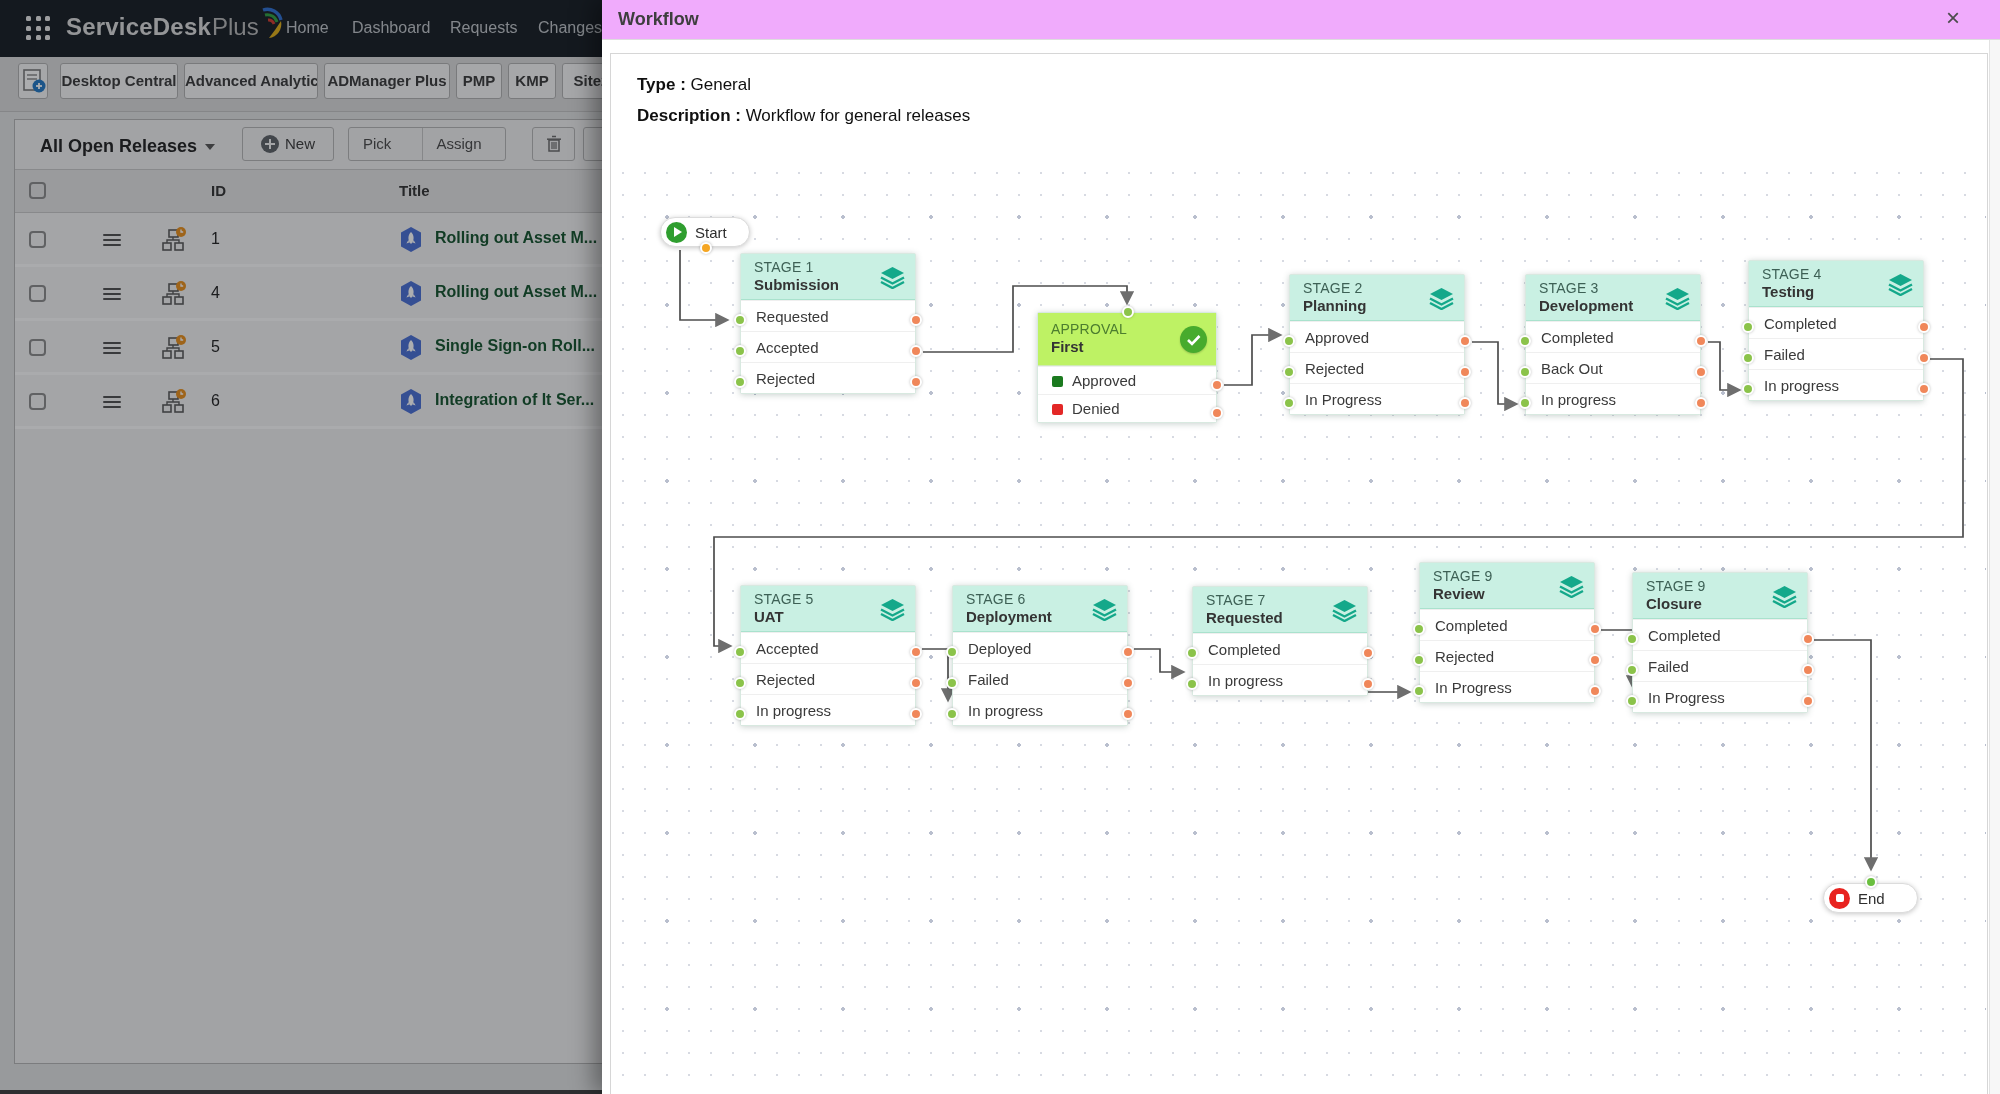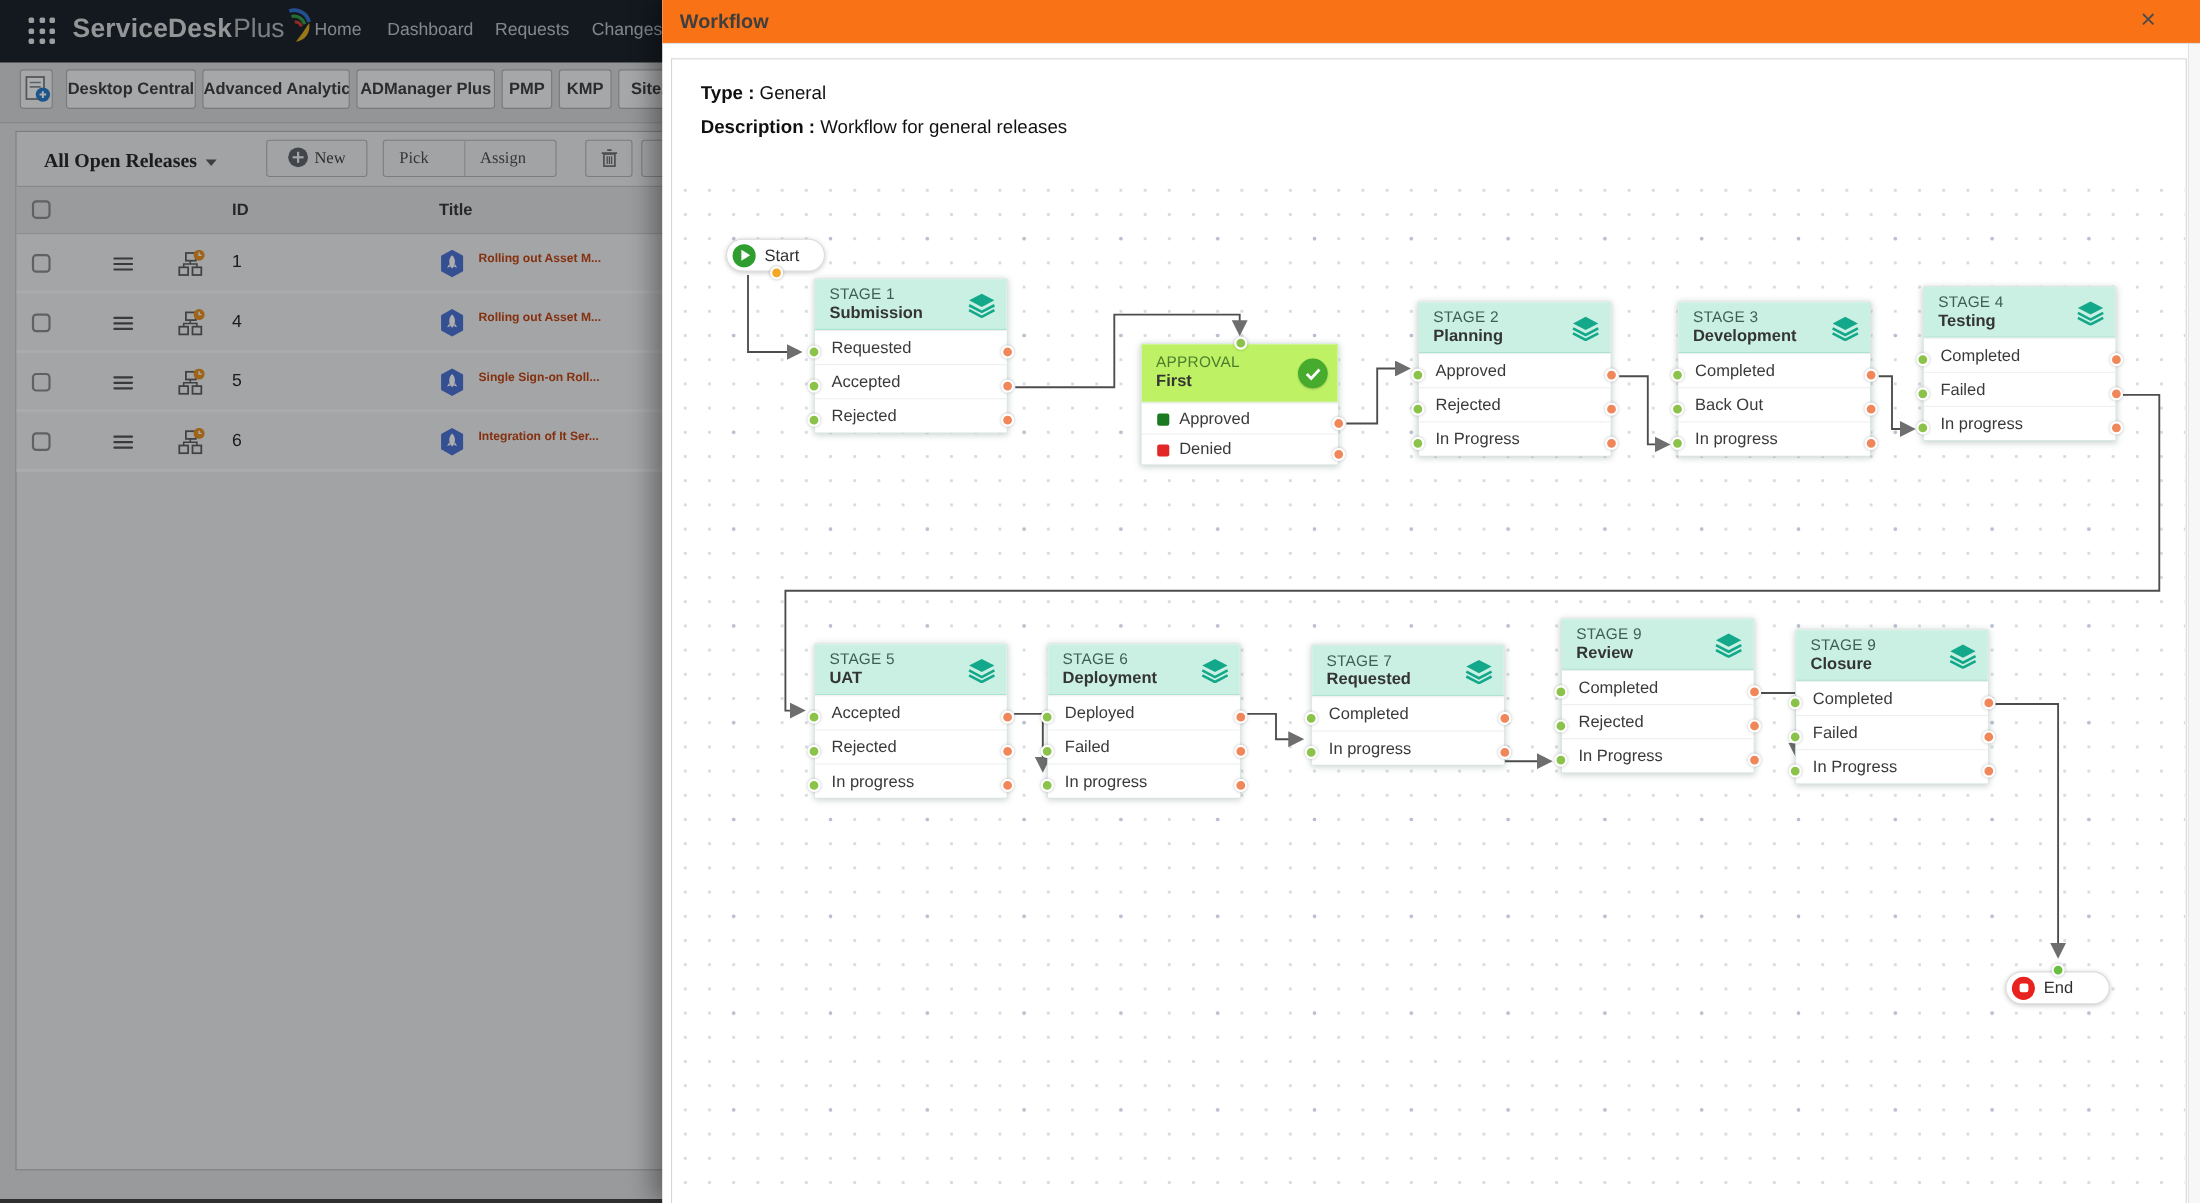--- a/index.html
+++ b/index.html
@@ -24,51 +24,51 @@
   .tab-icon-btn { position:absolute; left:18px; top:63px; width:30px; height:36px; background:#f4f4f4;
     border:1px solid #b0b0b0; border-radius:3px; }
 
   #panel { position:absolute; left:14px; top:119px; width:640px; height:945px;
     background:#eeeeee; border:1px solid #b3b3b3; }
   .view-title { position:absolute; left:25px; top:20px; font-size:18px; font-weight:700; color:#222; }
   .caret { display:inline-block; width:0; height:0; border-left:5px solid transparent;
     border-right:5px solid transparent; border-top:6px solid #555; margin-left:8px; vertical-align:middle; }
   .btn { position:absolute; top:7px; height:34px; border:1px solid #b5b5b5; border-radius:3px;
     font-size:15px; color:#3c3c3c; text-align:center; line-height:32px; }
-  .toolbar { position:absolute; left:0; top:0; width:100%; height:49px;font-family:Liberation Serif, serif; }
+  .toolbar { position:absolute; left:0; top:0; width:100%; height:49px; }
   .plus-circle { display:inline-block; width:18px; height:18px; border-radius:50%; background:#5d6166;
     vertical-align:-4px; margin-right:6px; position:relative; }
   .plus-circle:before, .plus-circle:after { content:""; position:absolute; background:#f2f2f2; }
   .plus-circle:before { left:4px; top:8px; width:10px; height:2px; }
   .plus-circle:after  { left:8px; top:4px; width:2px; height:10px; }
   .btn-group { position:absolute; top:7px; height:34px; border:1px solid #b5b5b5; border-radius:3px; display:flex; }
   .btn-group .cell { font-size:15px; color:#4a4a4a; line-height:32px; padding:0 14px; }
   .btn-group .sep { width:1px; background:#c4c4c4; }
 
   .tbl-header { position:absolute; left:0; top:49px; width:100%; height:44px; background:#e2e2e2;
     border-top:1px solid #c7c7c7; border-bottom:1px solid #c7c7c7; }
   .th { position:absolute; top:12px; font-size:15px; font-weight:700; color:#333; }
   .trow { position:absolute; left:0; width:100%; height:54px; background:#f1f1f1; border-bottom:3px solid #fafafa; }
   .cbox { position:absolute; width:17px; height:17px; border:2px solid #8a8a8a; border-radius:4px; background:transparent; }
   .burger { position:absolute; left:88px; top:21px; width:18px; height:12px; }
   .burger i { display:block; height:2.4px; background:#4f4f4f; margin-bottom:2.6px; border-radius:1px; }
   .id-txt { position:absolute; left:196px; top:17px; font-size:16px; color:#232323; }
-  .title-txt { position:absolute; left:420px; top:16px; font-size:11px; font-weight:600; color:#c2410c; white-space:nowrap; }
+  .title-txt { position:absolute; left:420px; top:16px; font-size:16px; font-weight:600; color:#14532d; white-space:nowrap; }
   .marker-dash { position:absolute; left:594px; top:16px; font-size:16px; color:#333; }
   .marker-block { position:absolute; left:594px; top:19px; width:16px; height:16px; border-radius:2px; }
   .mk-red { background:#d23f34; } .mk-green { background:#58b55c; }
   #footer-strip { position:absolute; left:0; bottom:0; width:100%; height:4px; background:#3f3f3f; }
 
   
   #overlay { position:absolute; inset:0; background:rgba(14,18,22,.34); z-index:5; }
 
   
   #modal { position:absolute; left:602px; top:0; width:1398px; height:1094px; background:#fff;
     z-index:10; box-shadow:-8px 0 22px rgba(0,0,0,.38); overflow:hidden; }
-  .m-head { position:absolute; left:0; top:0; width:100%; height:40px; background:#f97316; border-bottom:1px solid #ddd; }
+  .m-head { position:absolute; left:0; top:0; width:100%; height:40px; background:#f0abfc; border-bottom:1px solid #ddd; }
   .m-title { position:absolute; left:16px; top:9px; font-size:18px; font-weight:700; color:#3e3e3e; }
   .m-close { position:absolute; right:34px; top:5px; font-size:24px; color:#4c4c4c; width:26px; height:26px;
     text-align:center; line-height:26px; cursor:default; }
   .content-border { position:absolute; left:8px; top:53px; width:1378px; height:1100px;
     border:1px solid #d6d6d6; background:#fff; }
   .gutter { position:absolute; right:0; top:40px; width:11px; height:1054px; background:#f7f7f7; border-left:1px solid #e2e2e2; }
   .m-info { position:absolute; left:35px; top:69px; font-size:17px; color:#101010; line-height:31px; z-index:2; }
   .m-info b { font-weight:700; }
 
   #diagram { position:absolute; left:-602px; top:0; width:2000px; height:1094px; }

